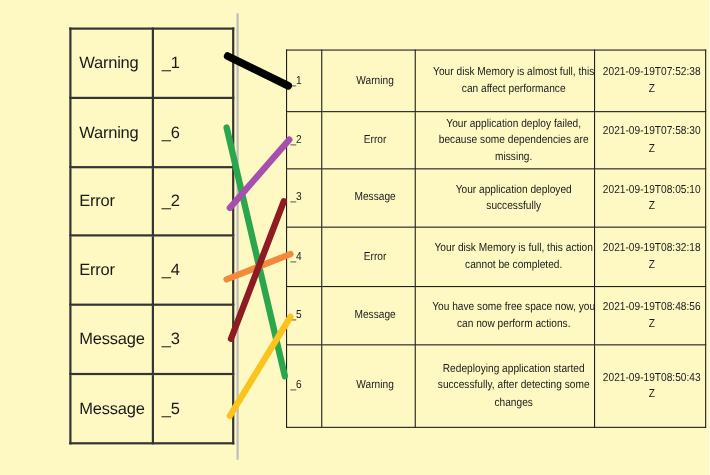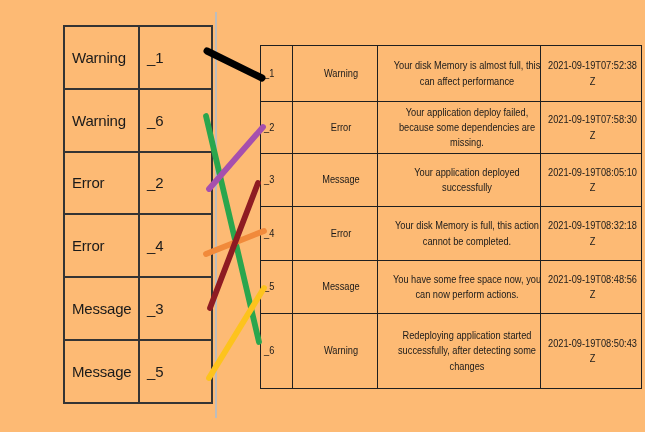--- a/index.html
+++ b/index.html
@@ -3,21 +3,21 @@
 <meta charset="utf-8">
 <style>
   * { margin: 0; padding: 0; box-sizing: border-box; }
   html, body { background: #ffffff; }
   body { font-family: "Liberation Sans", sans-serif; color: #1a1a1a; }
 
   .canvas {
     position: relative;
     width: 645px;
     height: 432px;
-    background: #fdba74;
+    background: #fef9c3;
     overflow: hidden;
   }
 
   
   .divider {
     position: absolute;
     left: 215px;
     top: 12px;
     width: 2px;
     height: 406px;

